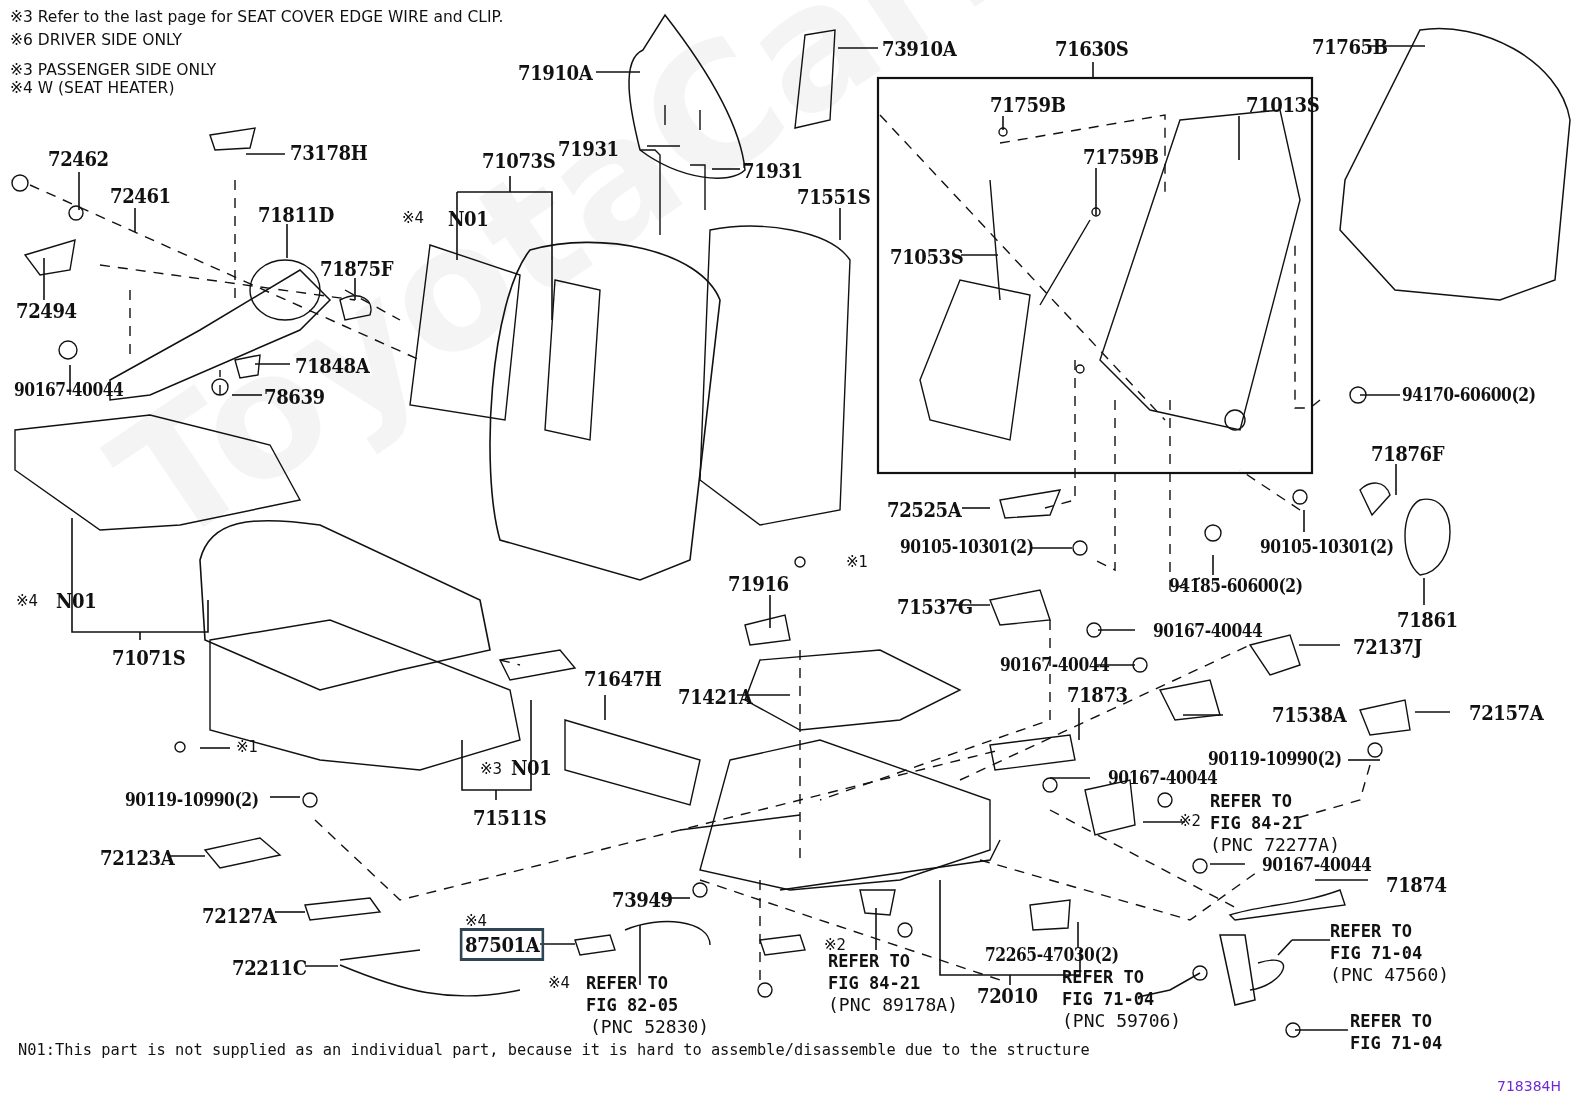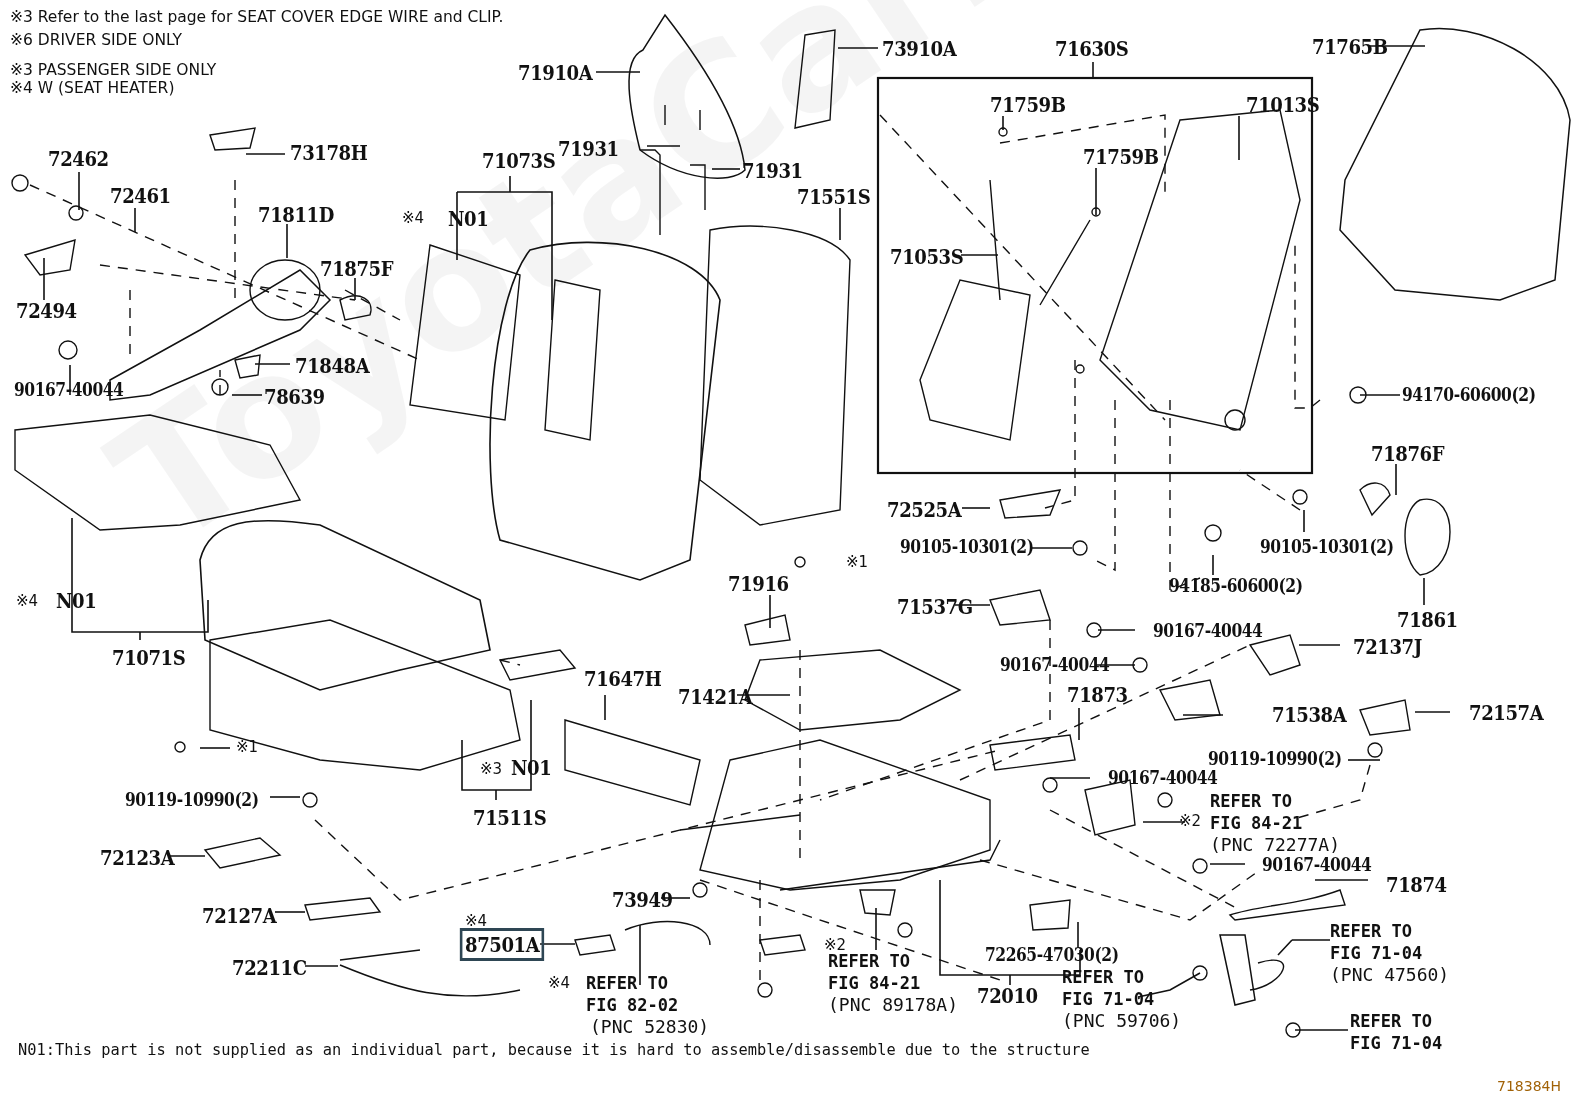--- a/index.html
+++ b/index.html
@@ -4,21 +4,21 @@
 <style>
   html,body{margin:0;padding:0;background:#fff;}
   body{width:1592px;height:1099px;position:relative;overflow:hidden;font-family:"DejaVu Sans Mono","Liberation Mono",monospace;color:#111;}
   #art{position:absolute;left:0;top:0;width:1592px;height:1099px;}
   .lbl{position:absolute;font-family:"DejaVu Serif","Liberation Serif",serif;font-weight:bold;font-size:21px;letter-spacing:-0.5px;white-space:nowrap;line-height:1;color:#111;transform:scaleX(0.86);transform-origin:left top;cursor:pointer;}
   .sm{font-size:18px;}
   .ref{position:absolute;font-family:"DejaVu Sans Mono","Liberation Mono",monospace;font-weight:bold;font-size:17px;white-space:nowrap;line-height:22px;color:#111;}
   .ref .pnc{font-weight:normal;font-size:18px;}
   .note{position:absolute;font-family:"DejaVu Sans","Liberation Sans",sans-serif;font-size:15.5px;white-space:nowrap;line-height:23.5px;color:#111;}
   .foot{position:absolute;left:18px;top:1040px;font-family:"DejaVu Sans Mono","Liberation Mono",monospace;font-size:16.5px;white-space:nowrap;color:#111;transform:scaleX(0.93);transform-origin:left top;}
-  .figid{position:absolute;left:1497px;top:1078px;font-family:"DejaVu Sans","Liberation Sans",sans-serif;font-size:14px;color:#a16207;}
+  .figid{position:absolute;left:1497px;top:1078px;font-family:"DejaVu Sans","Liberation Sans",sans-serif;font-size:14px;color:#6d28d9;}
   .mark{position:absolute;font-family:"DejaVu Sans","Liberation Sans",sans-serif;font-size:15px;white-space:nowrap;color:#111;}
   .selected{outline:3px solid #2e4654;outline-offset:3px;background:#fff;}
   .wm{position:absolute;left:80px;top:420px;font-family:"DejaVu Sans","Liberation Sans",sans-serif;font-size:170px;font-weight:bold;color:rgba(0,0,0,0.045);transform:rotate(-34deg);transform-origin:left top;white-space:nowrap;pointer-events:none;}
 </style>
 </head>
 <body>
 
 <div class="wm">ToyotaCarMine.ru</div>
 
 <svg id="art" viewBox="0 0 1592 1099" fill="none" stroke="#111" stroke-width="1.4">
@@ -266,21 +266,21 @@
 <div class="mark" style="left:1179px;top:812px;">※2</div>
 <div class="mark" style="left:824px;top:936px;">※2</div>
 
 <div class="ref" style="left:1210px;top:790px;">
   <div>REFER TO</div>
   <div>FIG 84-21</div>
   <div class="pnc">(PNC 72277A)</div>
 </div>
 <div class="ref" style="left:586px;top:972px;">
   <div>REFER TO</div>
-  <div>FIG 82-02</div>
+  <div>FIG 82-05</div>
   <div class="pnc" style="padding-left:4px;">(PNC 52830)</div>
 </div>
 <div class="ref" style="left:828px;top:950px;">
   <div>REFER TO</div>
   <div>FIG 84-21</div>
   <div class="pnc">(PNC 89178A)</div>
 </div>
 <div class="ref" style="left:1062px;top:966px;">
   <div>REFER TO</div>
   <div>FIG 71-04</div>

